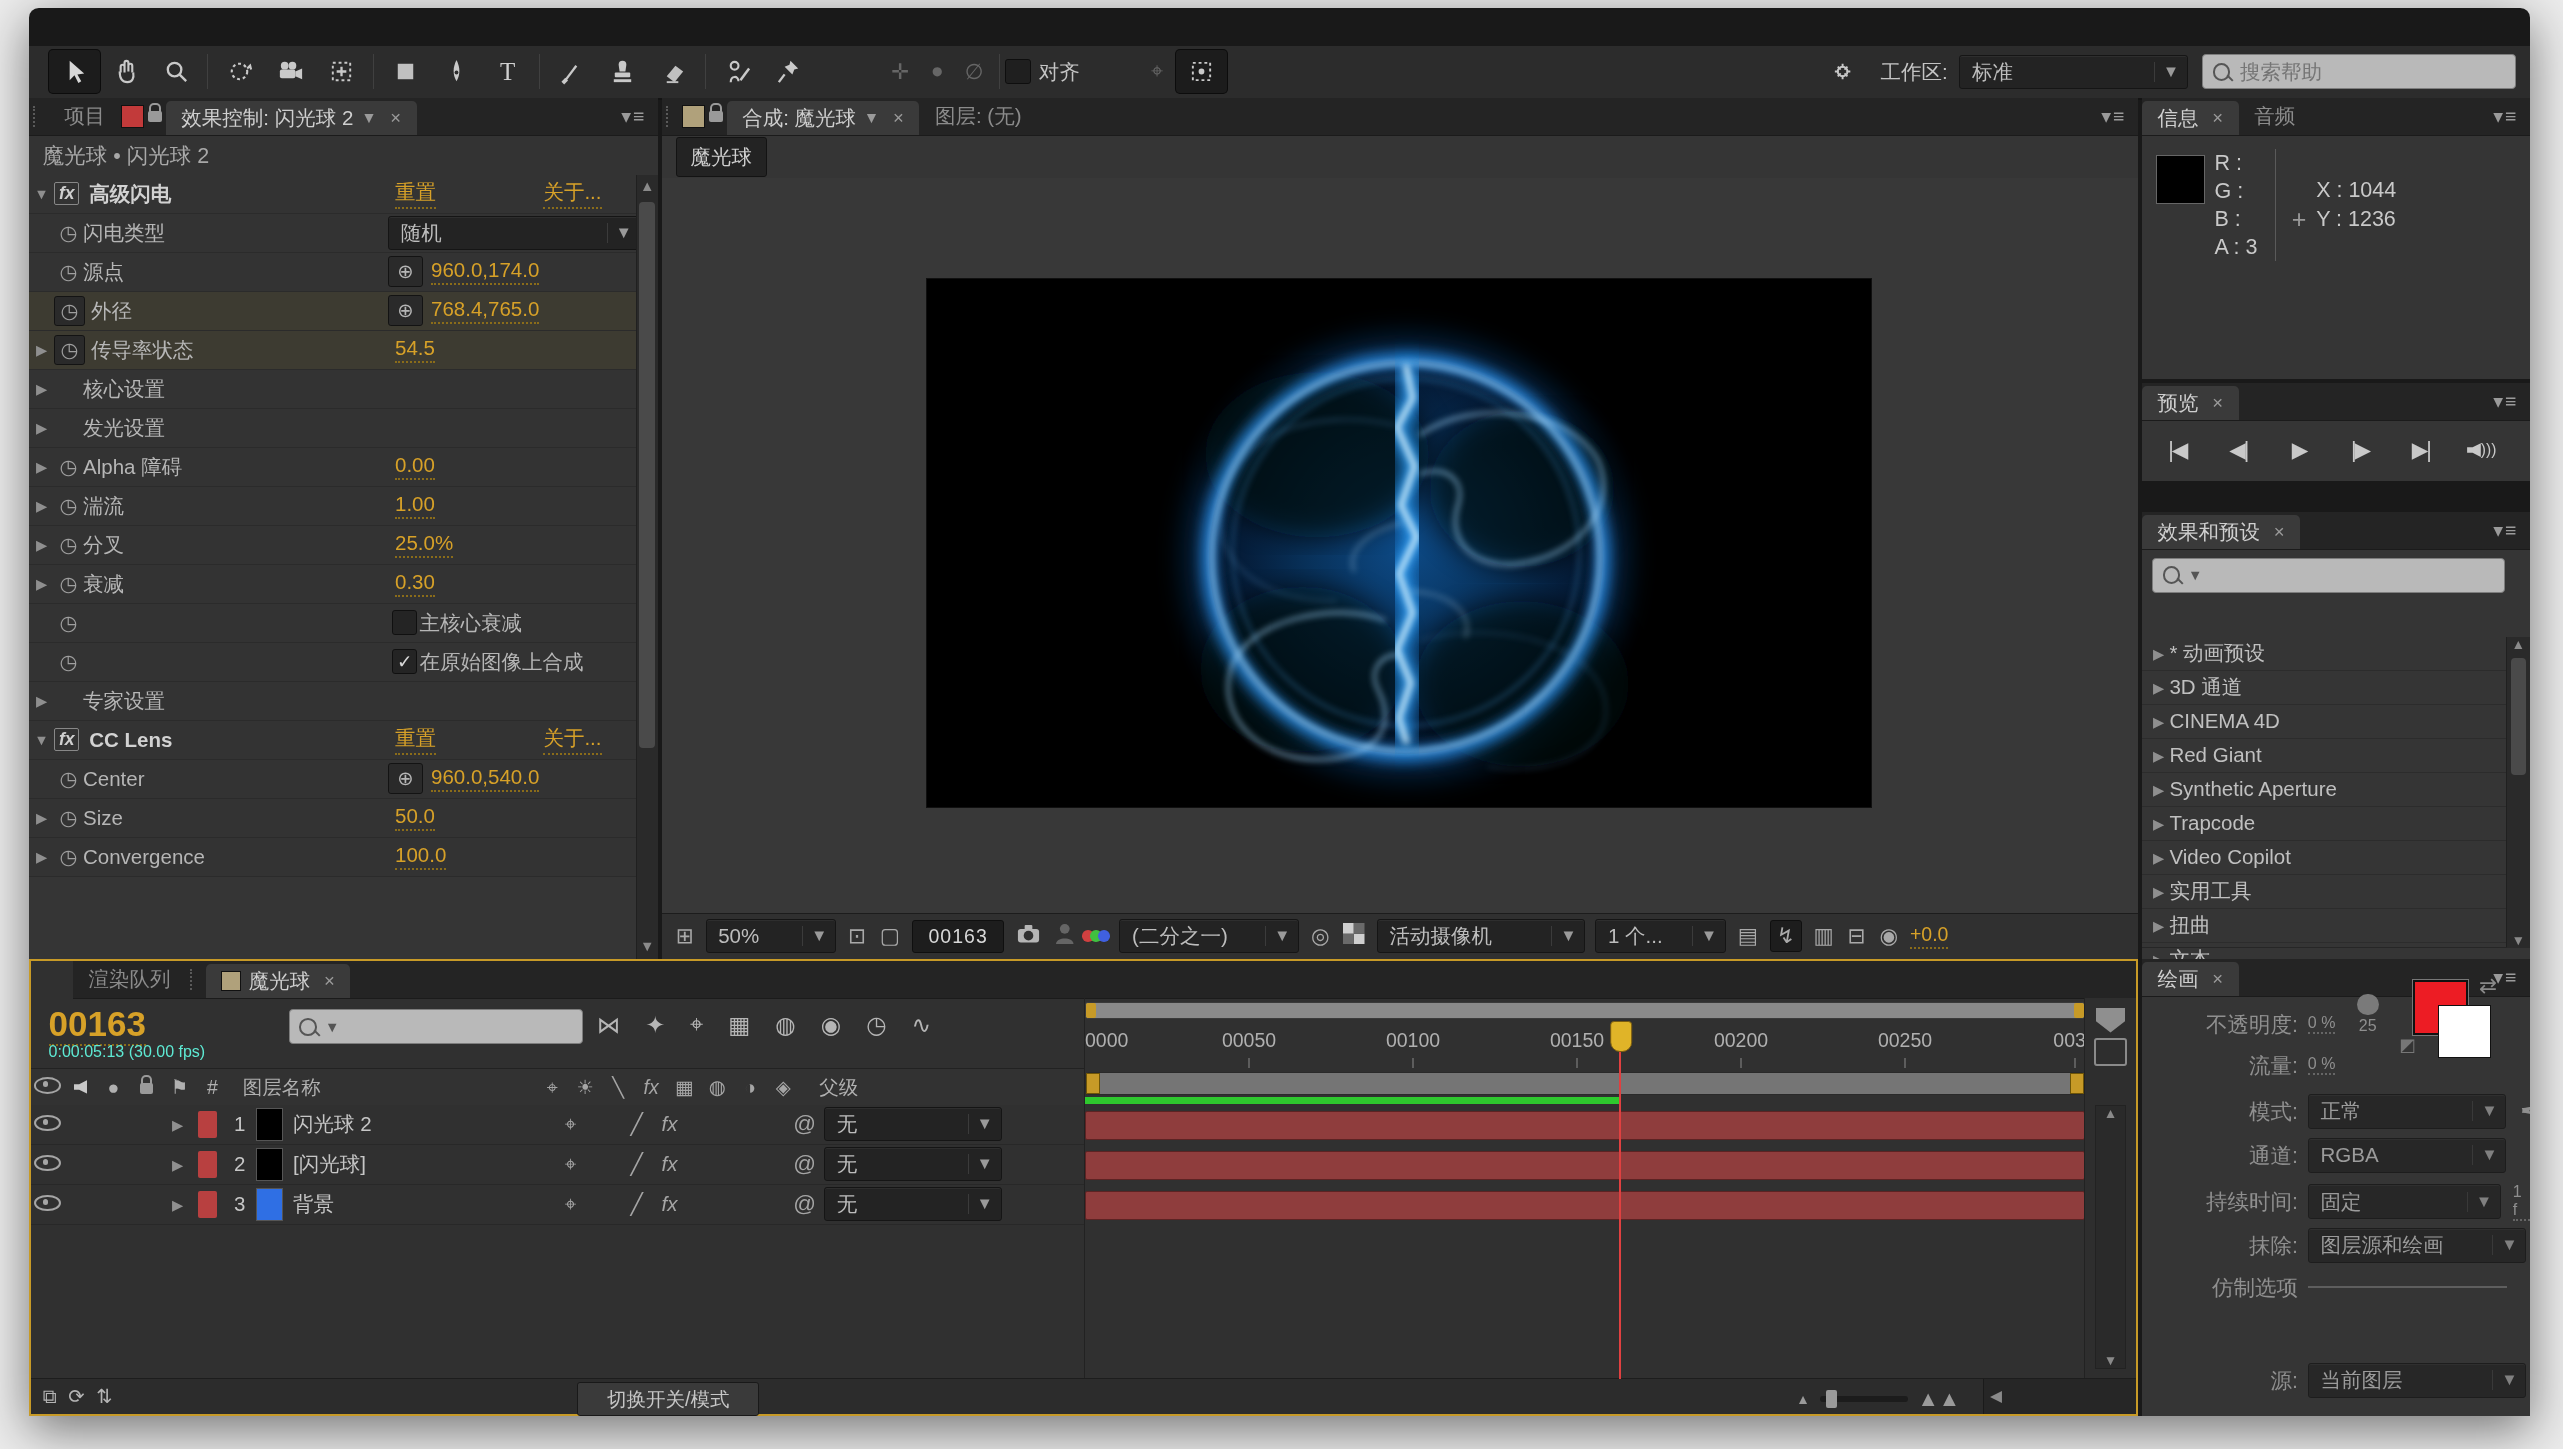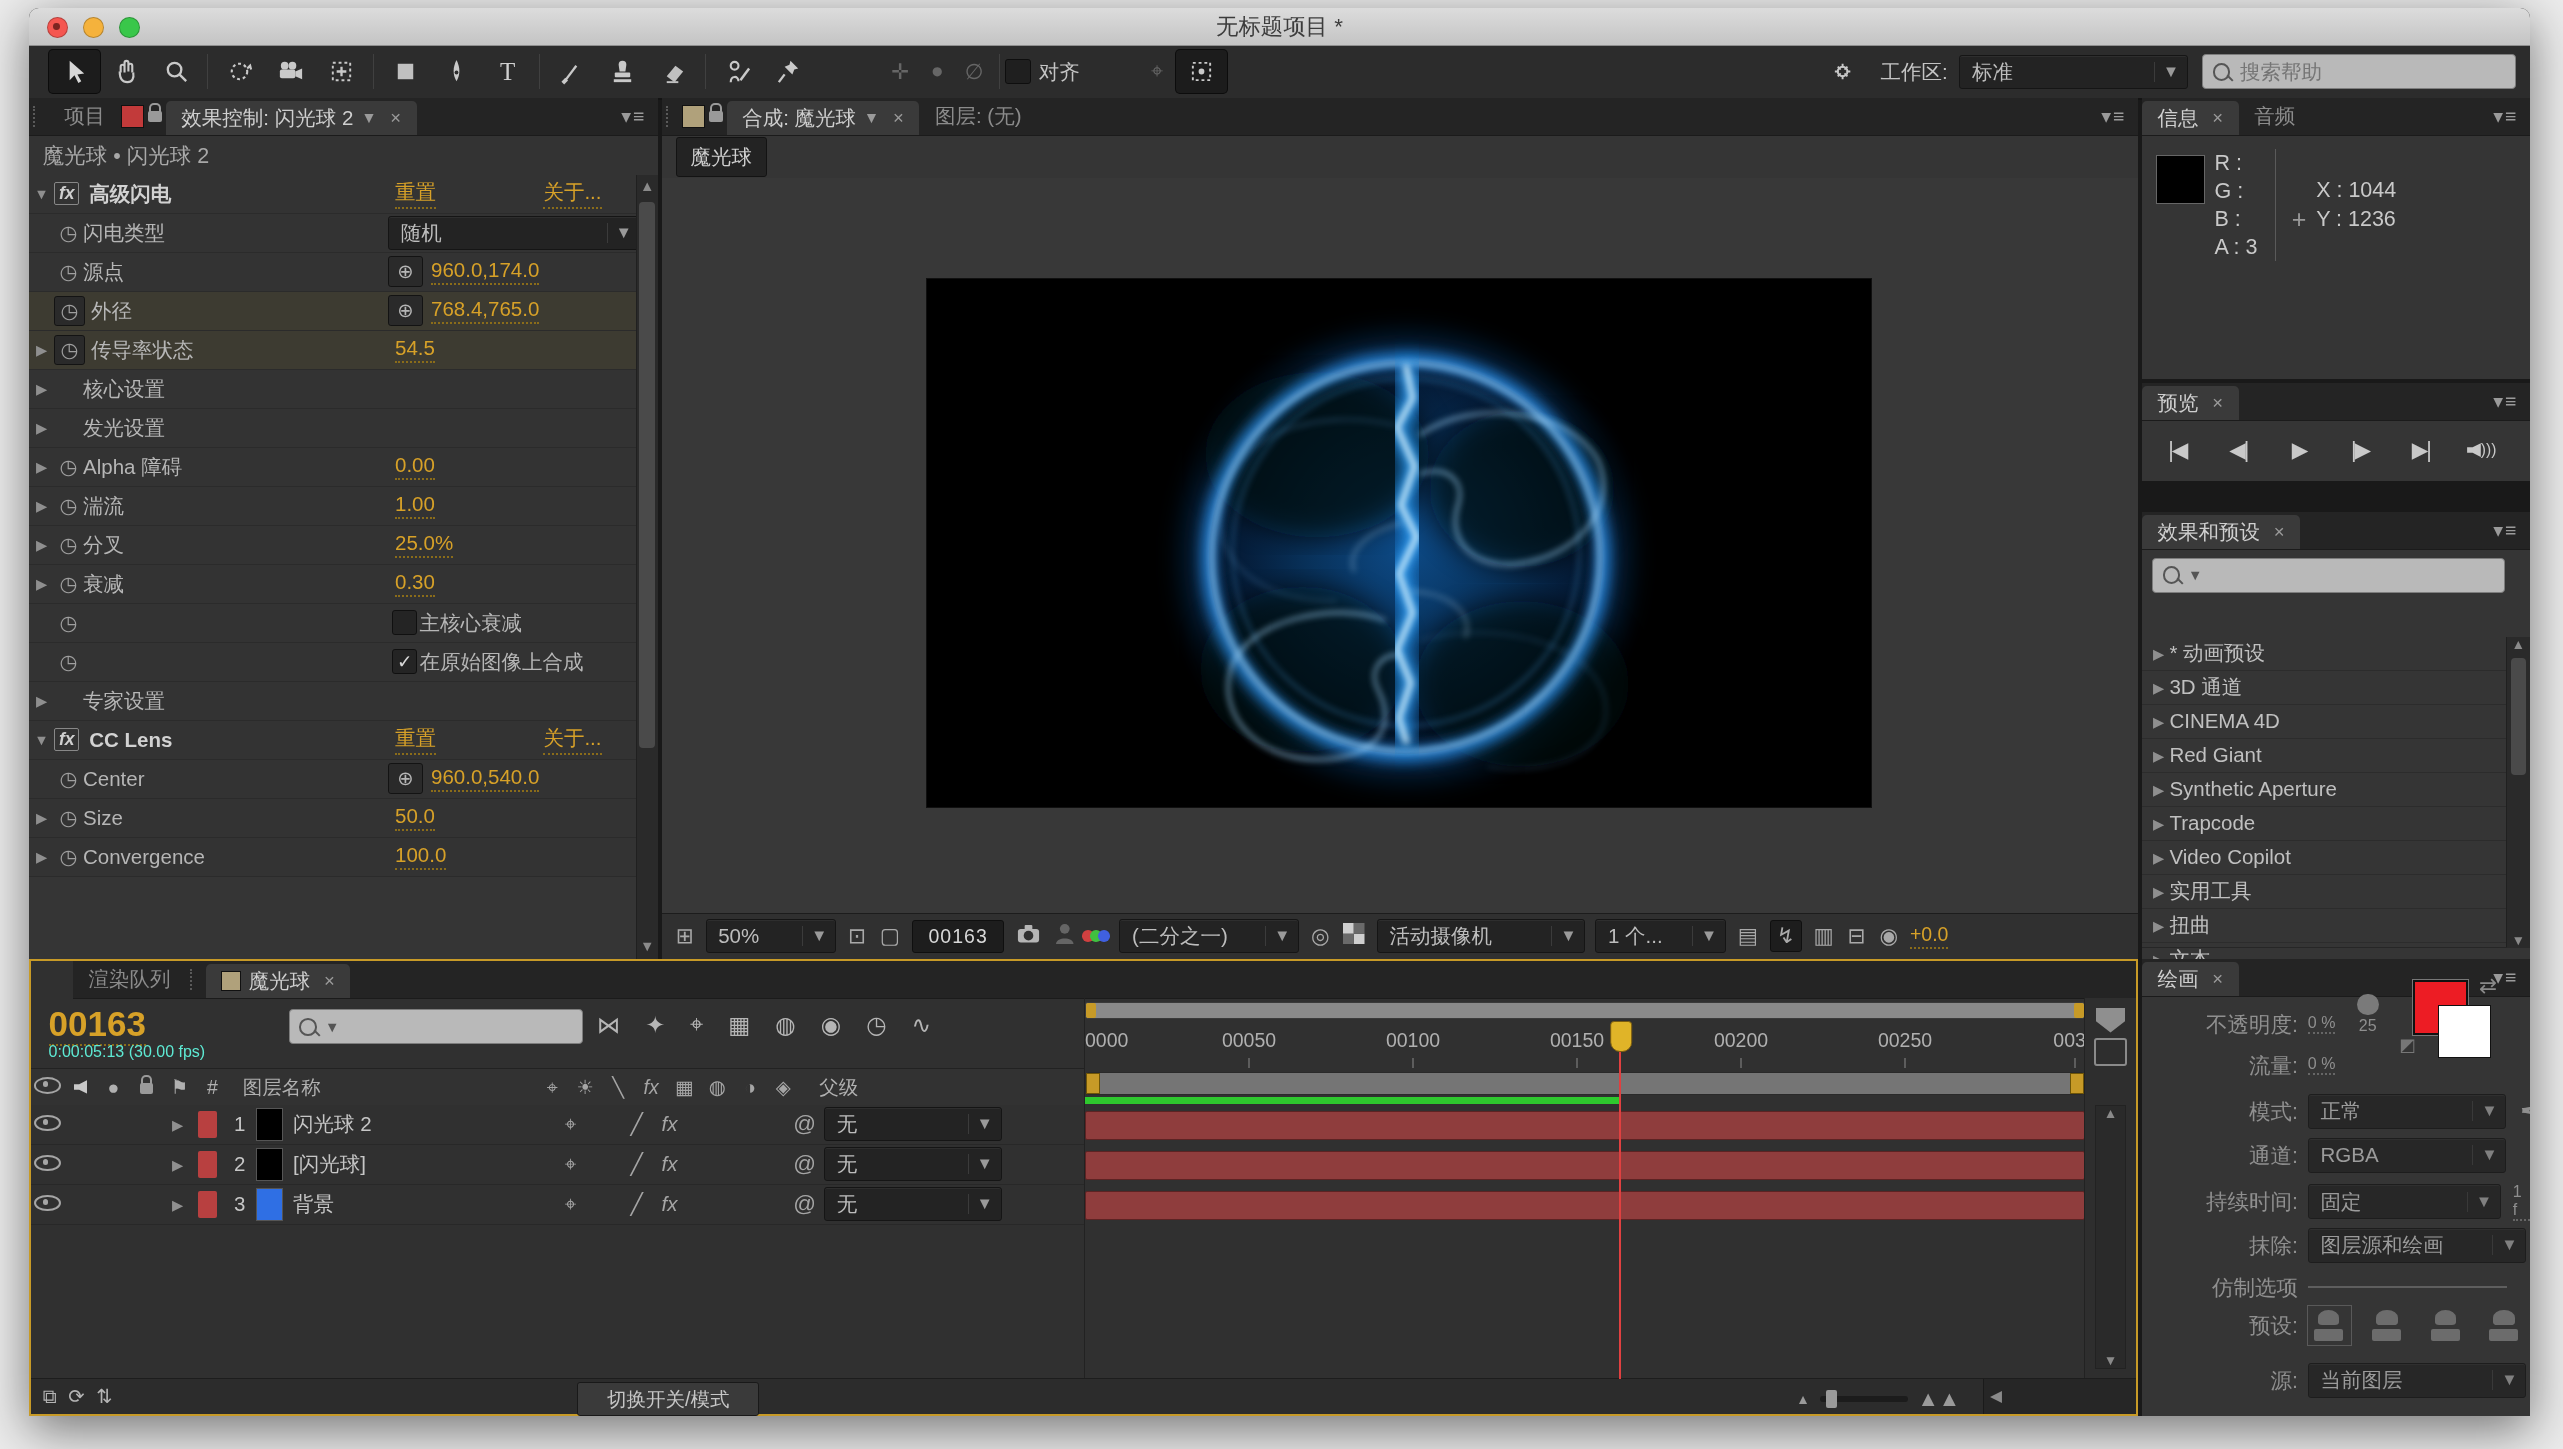--- a/index.html
+++ b/index.html
@@ -153,28 +153,20 @@
   .stamp::before{content:"";position:absolute;left:9.8px;top:3.9px;width:21.5px;height:15.6px;background:#9a9a9a;border-radius:50% 50% 20% 20%;}
   .stamp::after{content:"";position:absolute;left:5.9px;bottom:3.9px;width:29px;height:11.7px;background:#9a9a9a;border-radius:2px;}
   .eyedrop{color:#8f8f8f;font-size:23.4px;margin-left:13.7px;}
 </style>
 </head>
 <body>
 
 <div id="stage">
 <div class="window">
 
-  <div class="titlebar">
-    <div class="lights">
-      <span class="light l-red"></span>
-      <span class="light l-yel"></span>
-      <span class="light l-grn"></span>
-    </div>
-    <span>无标题项目 *</span>
-  </div>
 
   <div class="toolbar">
     <div class="gripdots"></div>
     <div class="tool active">
           <svg width="29" height="29" viewBox="0 0 30 30">
             <path d="M10 4 L10 24 L15 19 L19 27 L22 25 L18 18 L25 17 Z" fill="#d8d8d8"></path>
           </svg>
         </div>
     <div class="tool">
           <svg width="29" height="29" fill="none" stroke="#c9c9c9" stroke-width="2.2" viewBox="0 0 30 30">
@@ -892,30 +884,20 @@
       <span class="lab">抹除:</span>
       <div class="dd" style="width:205px;height:33px;opacity:.75;">
             <span>图层源和绘画</span>
             <span class="arr">▼</span>
           </div>
     </div>
     <div class="prow" style="top:314px;width:100%;">
       <span class="lab">仿制选项</span>
       <span style="flex:1;border-top:2px solid #5e5e5e;margin-right:23.4px;"></span>
     </div>
-    <div class="prow" style="top:347px;">
-      <span class="lab">预设:</span>
-      <div class="stampset">
-        <span class="stamp sel"></span>
-        <span class="stamp"></span>
-        <span class="stamp"></span>
-        <span class="stamp"></span>
-
-      </div>
-    </div>
     <div class="prow" style="top:404px;">
       <span class="lab">源:</span>
       <div class="dd" style="width:205px;height:33px;opacity:.75;gap:34px;">
             <span>当前图层</span>
             <span class="arr">▼</span>
           </div>
     </div>
   </div>
 
 </div>

